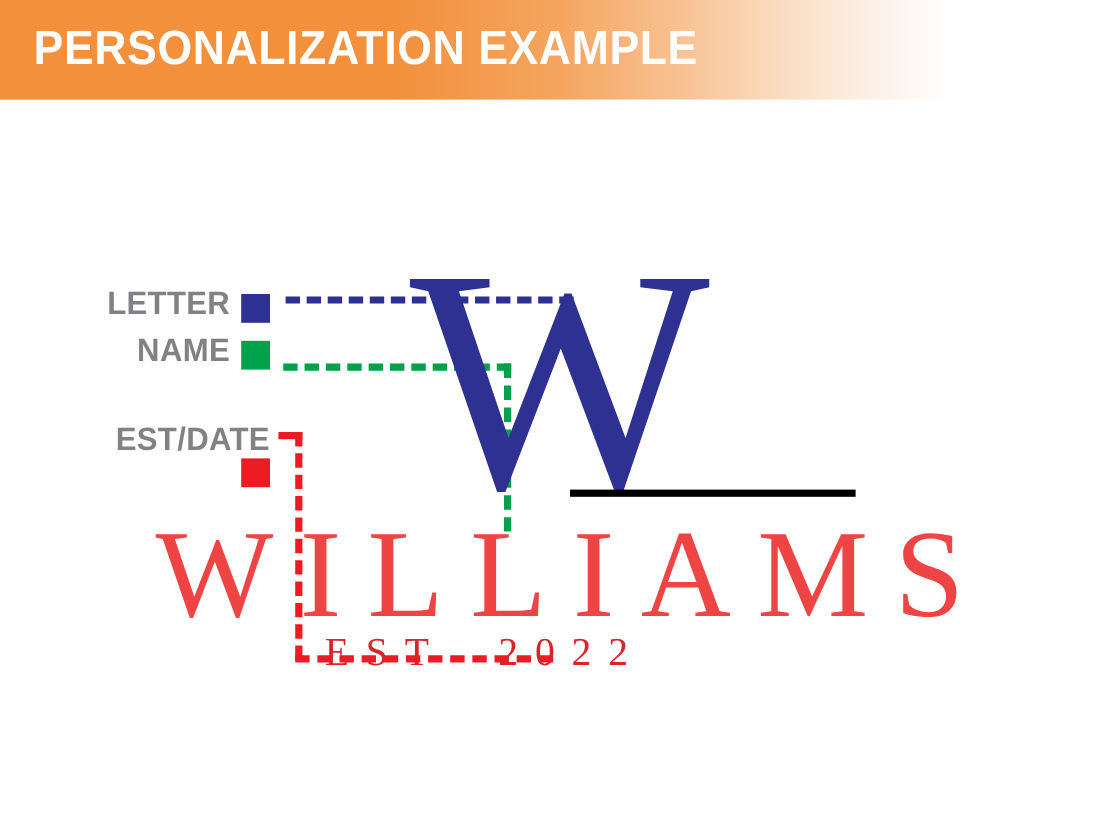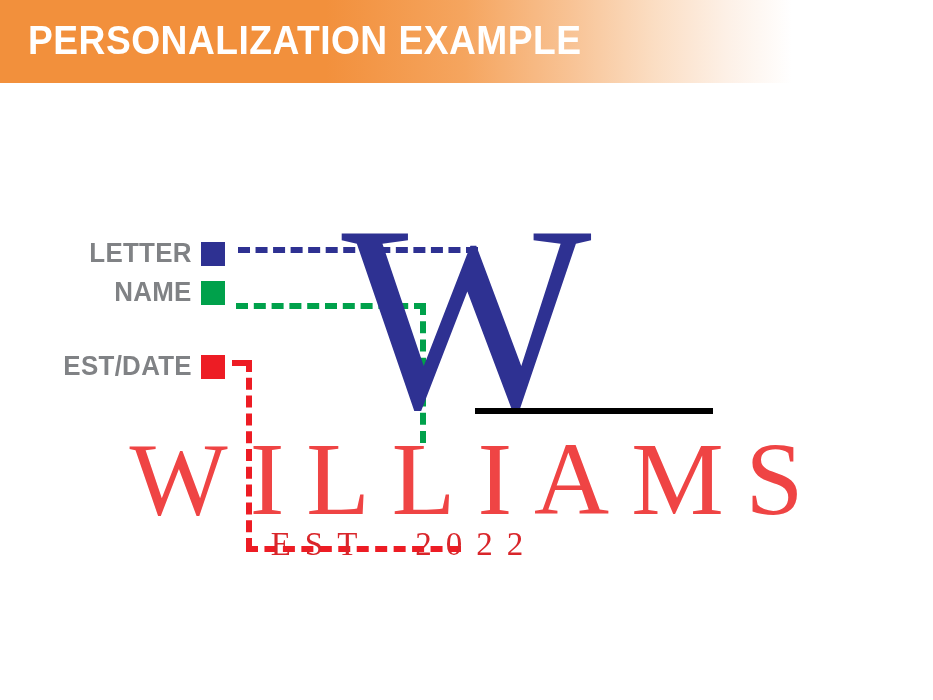--- a/index.html
+++ b/index.html
@@ -77,21 +77,21 @@
     letter-spacing: 2.0px;
     line-height: 18px;
     transform: scaleX(0.95);
     transform-origin: center;
   }
 
   
   .legend-row {
     position: absolute;
     display: flex;
-    align-items: center;
+    align-items: flex-end;
     justify-content: flex-end;
     width: 190px;
     left: 35px;
   }
   .legend-label {
     font-family: "Liberation Sans", sans-serif;
     font-size: 27px;
     font-weight: bold;
     color: #808285;
     letter-spacing: 0.3px;
@@ -100,21 +100,21 @@
     transform-origin: right center;
   }
   .legend-swatch {
     width: 24px;
     height: 24px;
     margin-left: 9px;
     flex: 0 0 auto;
   }
   #row-letter  { top: 238px; }
   #row-name    { top: 277px; }
-  #row-est     { top: 351px; }
+  #row-est     { top: 351px; flex-direction: column; }
 
   
   .conn {
     position: absolute;
   }
   .h-dash {
     height: 0;
     border-top-width: 6px;
     border-top-style: dashed;
   }

